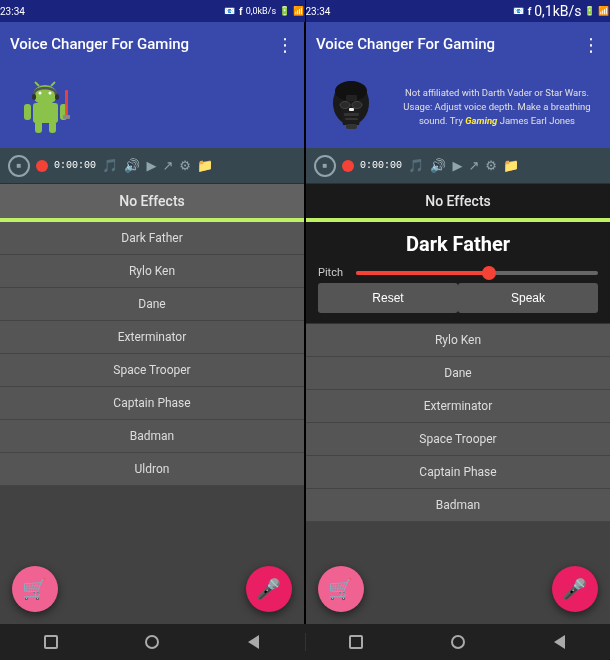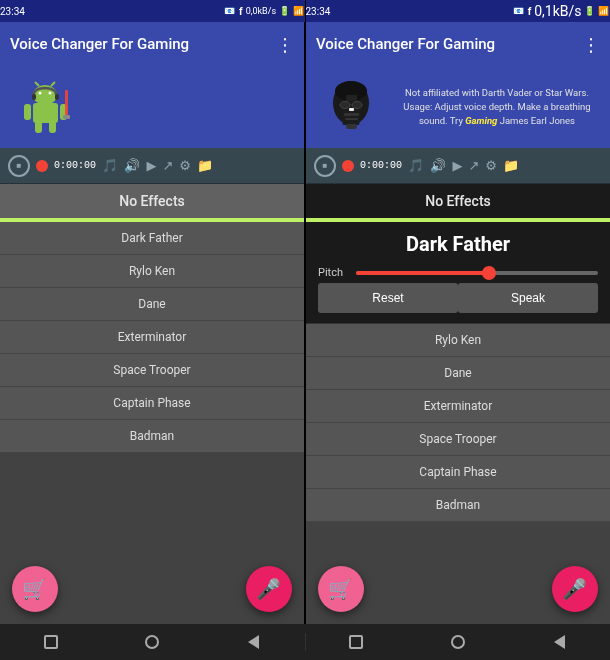--- a/index.html
+++ b/index.html
@@ -429,20 +429,23 @@
         <span>Exterminator</span>
       </div>
       <div class="effect-item">
         <span>Space Trooper</span>
       </div>
       <div class="effect-item">
         <span>Captain Phase</span>
       </div>
       <div class="effect-item">
         <span>Badman</span>
+      </div>
+      <div class="effect-item">
+        <span>Uldron</span>
       </div>
 
       <div style="height:60px;"></div>
     </div>
 
     <div class="fab-container">
       <div class="fab">
         <span>🛒</span>
       </div>
       <div class="fab mic-fab">

